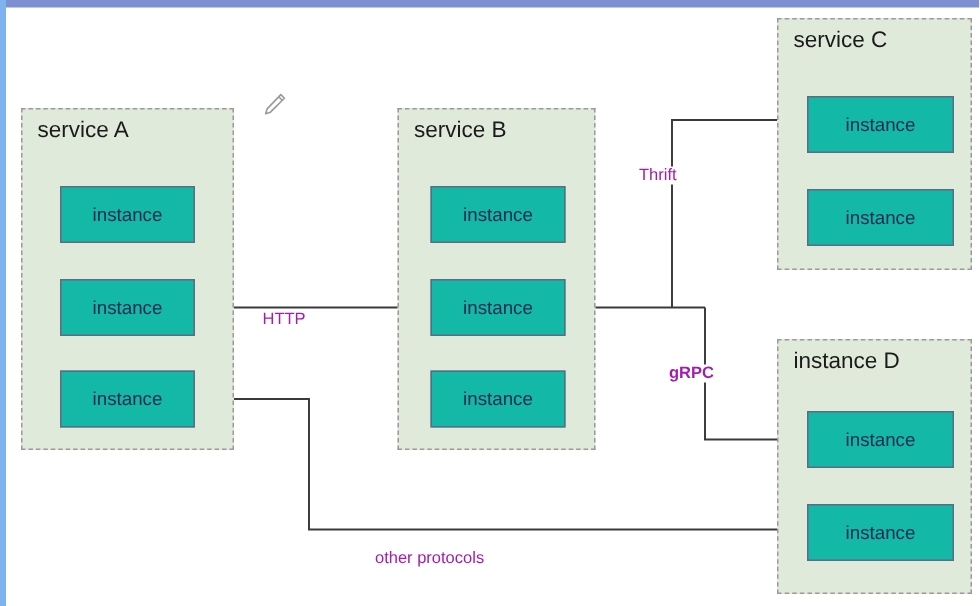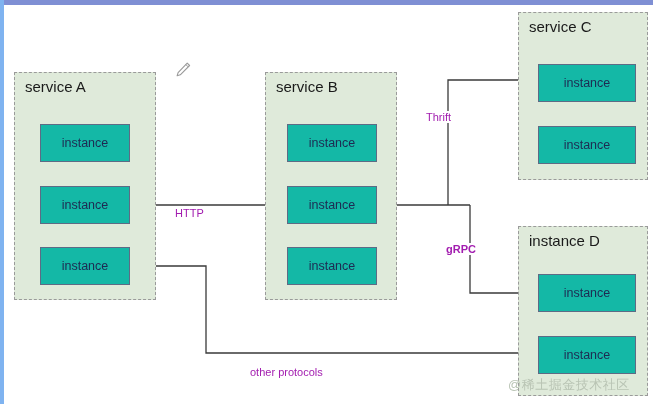--- a/index.html
+++ b/index.html
@@ -141,15 +141,14 @@
       <div class="conn-label" style="left: 247px; top: 342px; margin-top: 24px;">other protocols</div>
     </div>
 
   <div class="pencil-icon">
     <svg viewBox="0 0 20 20" width="20" height="20">
       <path d="M14.2,3.1 L16.6,5.5 L7.3,14.8 L4.1,15.8 L5.1,12.6 Z" fill="#ffffff" stroke="#9a9a9a" stroke-width="1.1" stroke-linejoin="round"></path>
       <path d="M12.8,4.5 L15.2,6.9" stroke="#9a9a9a" stroke-width="1"></path>
     </svg>
   </div>
 
-  <div class="watermark">@稀土掘金技术社区</div>
 
 </div>
 
 </body></html>

